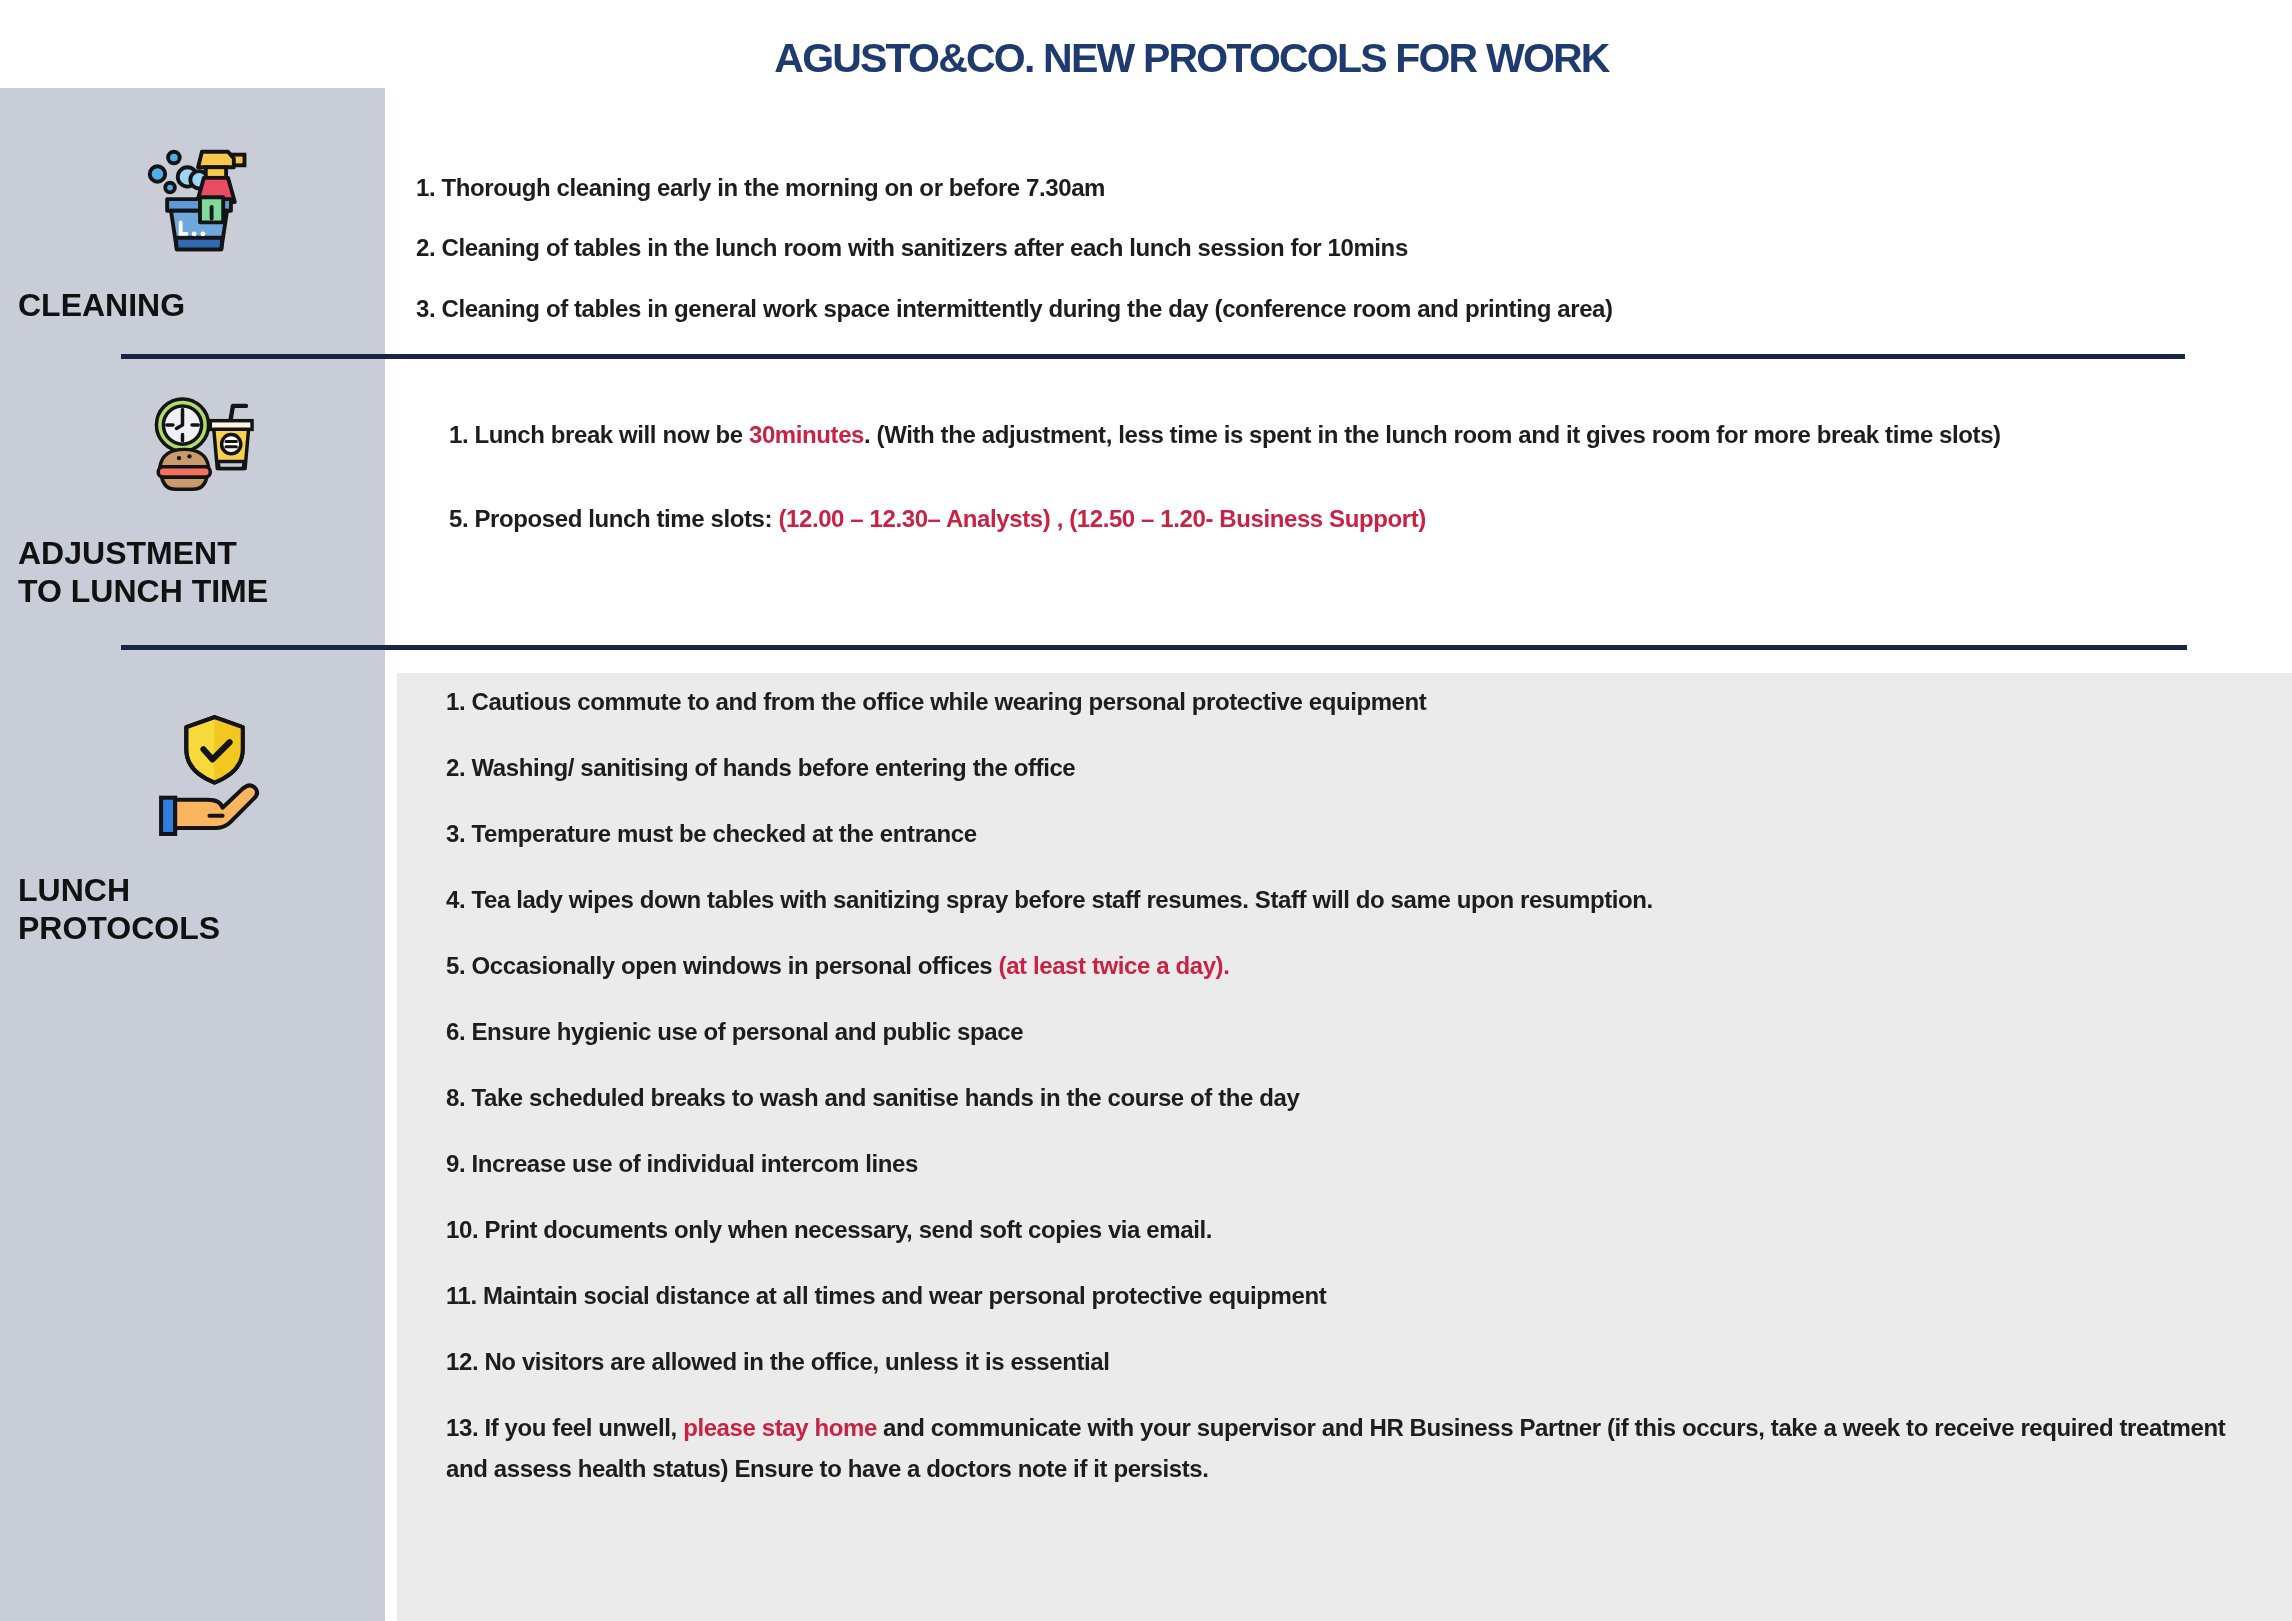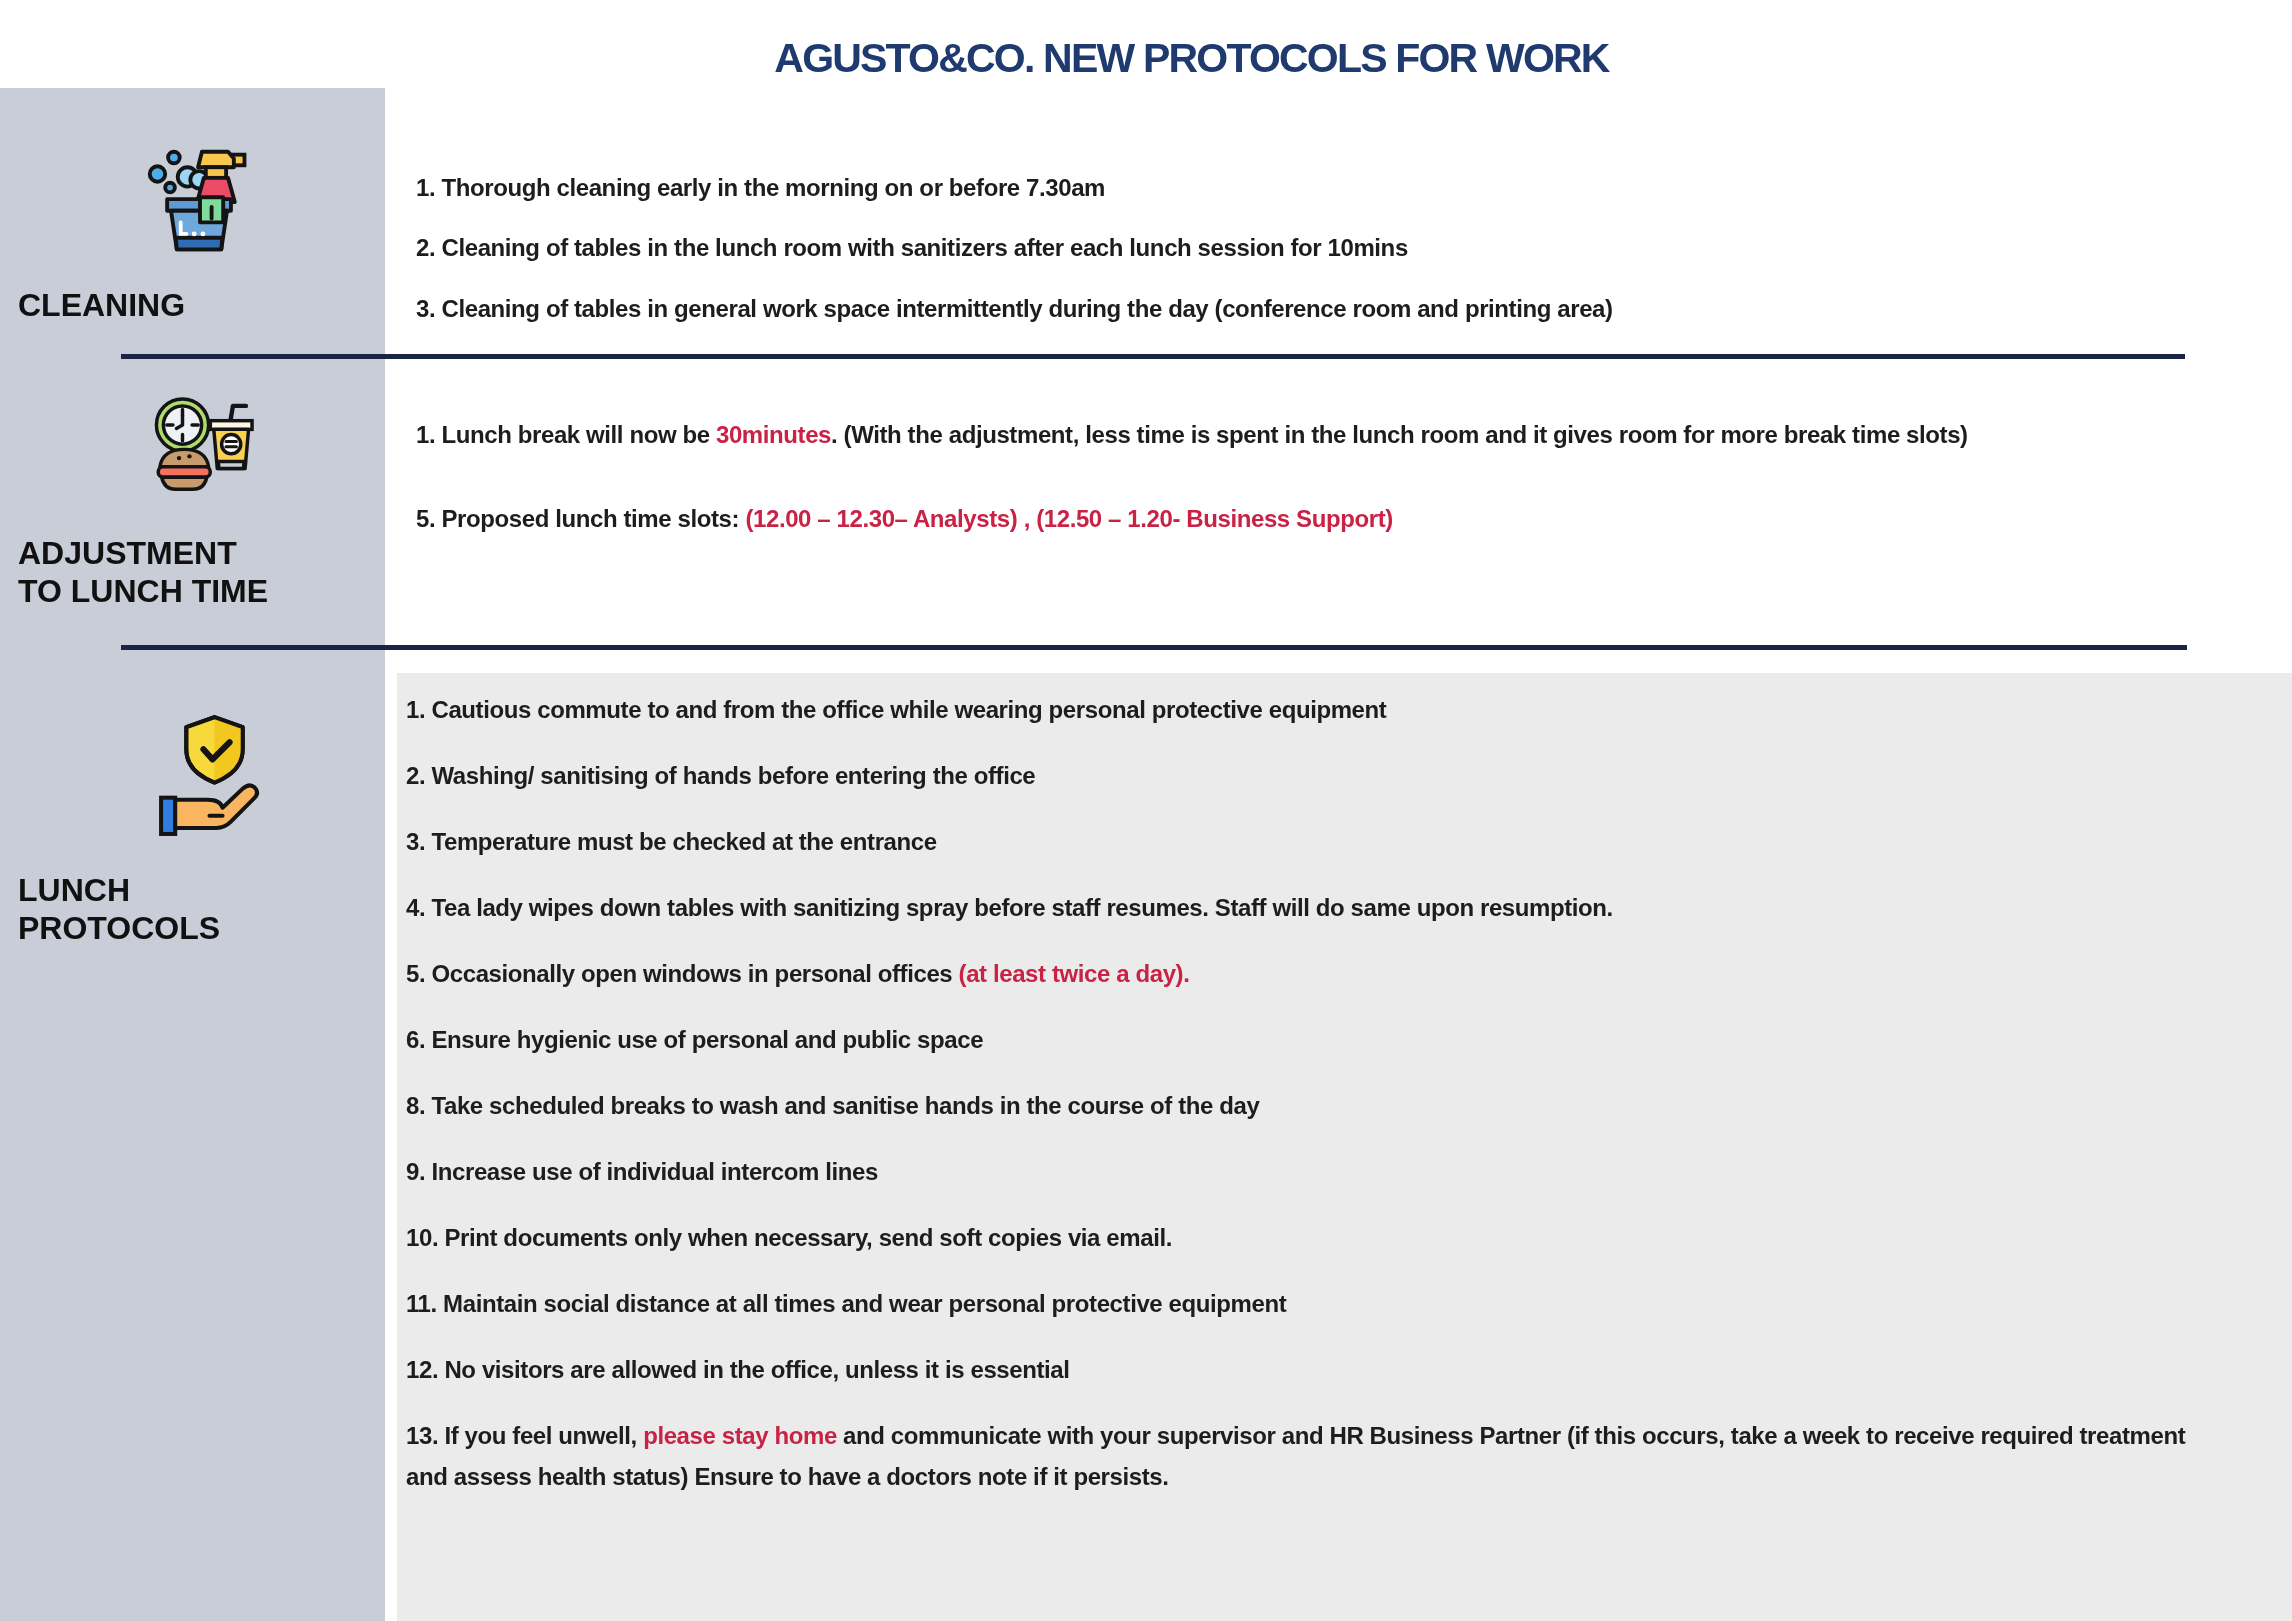--- a/index.html
+++ b/index.html
@@ -26,22 +26,22 @@
     font-size:32px; line-height:38px; color:#111111; letter-spacing:0;
   }
   .label-cleaning { top:286px; }
   .label-lunch    { top:534px; }
   .label-safety   { top:871px; }
   .list { position:absolute; font-size:24px; letter-spacing:-0.4px; }
   .list .item { white-space:normal; }
   .cleaning-list { left:416px; top:169px; width:1791px; }
   .cleaning-list .item { line-height:38px; margin-bottom:22.4px; }
   .lunch-list { left:416px; top:414px; width:1782px; }
-  .lunch-list .item { line-height:41px; margin-bottom:43px; padding-left:39px; text-indent:-39px; }
-  .safety-list { left:406px; top:681px; width:1818px;margin-top:8px; }
+  .lunch-list .item { line-height:41px; margin-bottom:43px; padding-left:39px; text-indent:-39px;margin-left:33px; }
+  .safety-list { left:446px; top:681px; width:1818px; }
   .safety-list .item { line-height:41px; margin-bottom:25px; }
   .red { color:#C92245; }
 </style>
 </head>
 <body>
 
 <div class="page">
 
   <div class="sidebar"></div>
   <div class="panel"></div>

